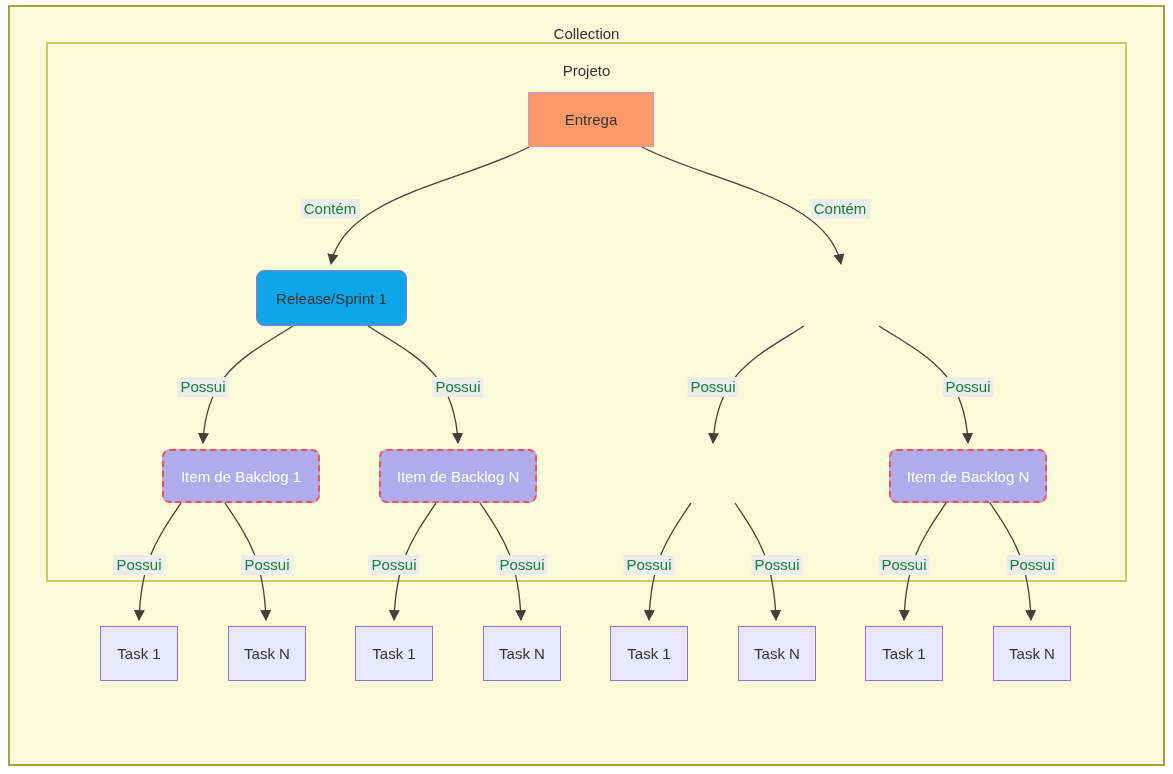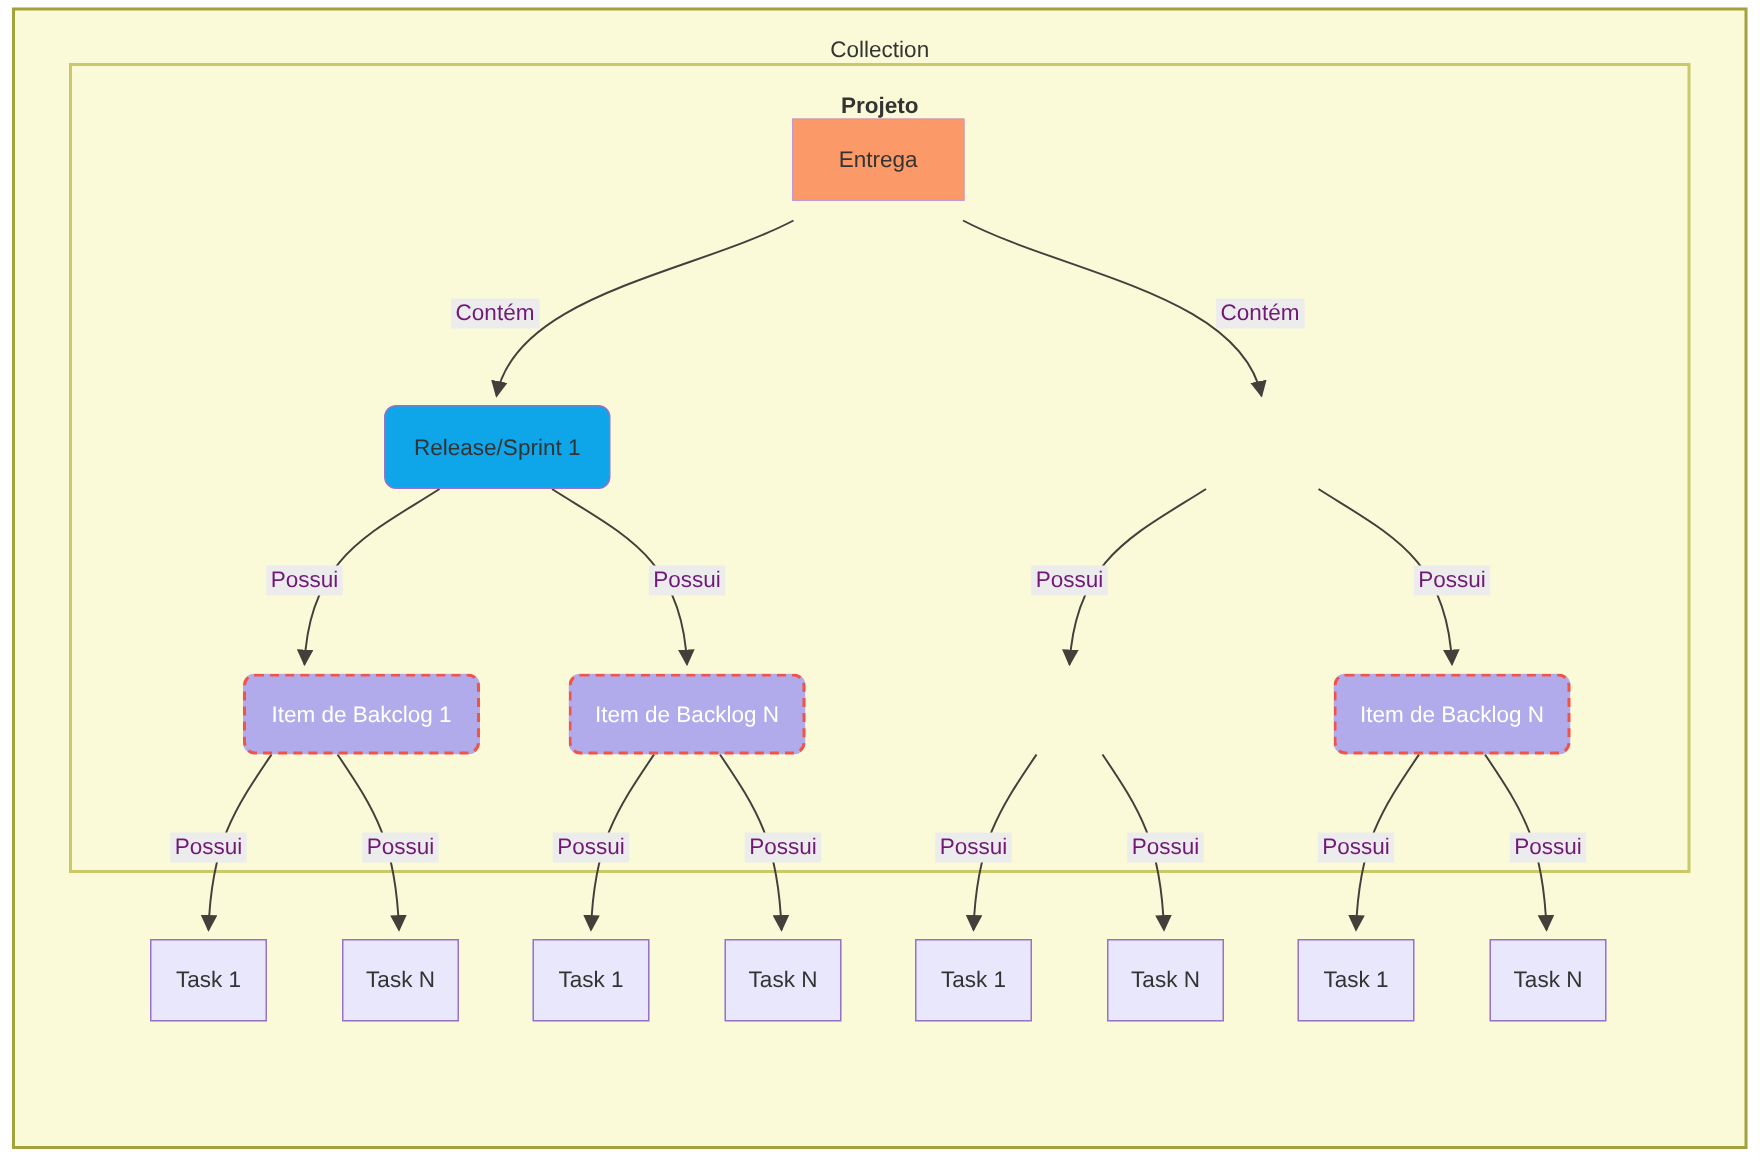--- a/index.html
+++ b/index.html
@@ -1,43 +1,43 @@
 <!DOCTYPE html>
 <html><head>
 <meta charset="utf-8">
 <style>
   html,body { margin:0; padding:0; background:#ffffff; font-family:"Liberation Sans", sans-serif; }
   .stage { position:relative; width:1173px; height:774px; background:#ffffff; overflow:hidden; }
 
   .container { position:absolute; box-sizing:border-box; background:#fafad8; }
   .container.outer { left:8px; top:5px; width:1157px; height:761px; border:2px solid #a3a33c; }
-  .container.inner { left:46px; top:42px; width:1081px; height:540px; border:2px solid #c9c96a;font-weight:bold; }
+  .container.inner { left:46px; top:42px; width:1081px; height:540px; border:2px solid #c9c96a; }
   .container-title { position:absolute; top:6px; left:0; right:0; text-align:center; font-size:15px; color:#333333;margin-top:12px; }
 
   .edges { position:absolute; left:0; top:0; width:1173px; height:774px; pointer-events:none; }
   .edges path.link { fill:none; stroke:#433f3b; stroke-width:1.3; }
 
   .node { position:absolute; box-sizing:border-box; display:flex; align-items:center; justify-content:center;
           font-size:15px; color:#333333; text-align:center; white-space:nowrap; }
-  .node.entrega  { left:528px; top:79px;  width:115px; height:55px; background:#fb9a68; border:1px solid #c49bd0; }
+  .node.entrega  { left:528px; top:92px;  width:126px; height:55px; background:#fb9a68; border:1px solid #c49bd0; }
   .node.release  { width:151px; height:56px; top:270px; background:#0ea5e9; border:1px solid #9673c6; border-radius:8px; }
   .node.release.r1 { left:256px; }
   .node.release.rn { left:765px; }
   .node.backlog  { width:158px; height:54px; top:449px; background:#b2abeb; border:2px dashed #f0524c; border-radius:8px; color:#ffffff; }
   .node.backlog.b1 { left:124px;margin-left:38px; }
   .node.backlog.b2 { left:379px; }
   .node.backlog.b3 { left:634px; }
   .node.backlog.b4 { left:889px; }
   .node.task { width:78px; height:55px; top:626px; background:#e9e7fc; border:1px solid #9673c6; border-radius:0; }
   .node.task.t1 { left:100px; } .node.task.t2 { left:228px; }
   .node.task.t3 { left:355px; } .node.task.t4 { left:483px; }
   .node.task.t5 { left:610px; } .node.task.t6 { left:738px; }
   .node.task.t7 { left:865px; } .node.task.t8 { left:993px; }
 
-  .edge-label { position:absolute; transform:translate(-50%,-50%); background:#ececec; color:#701a75;
+  .edge-label { position:absolute; transform:translate(-50%,-50%); background:#ececec; color:#15803d;
                 font-size:15px; line-height:20px; padding:0 3px; white-space:nowrap; }
 </style>
 </head>
 <body>
 
 <div class="stage">
 
   <div class="container outer">
     <div class="container-title">Collection</div>
   </div>

